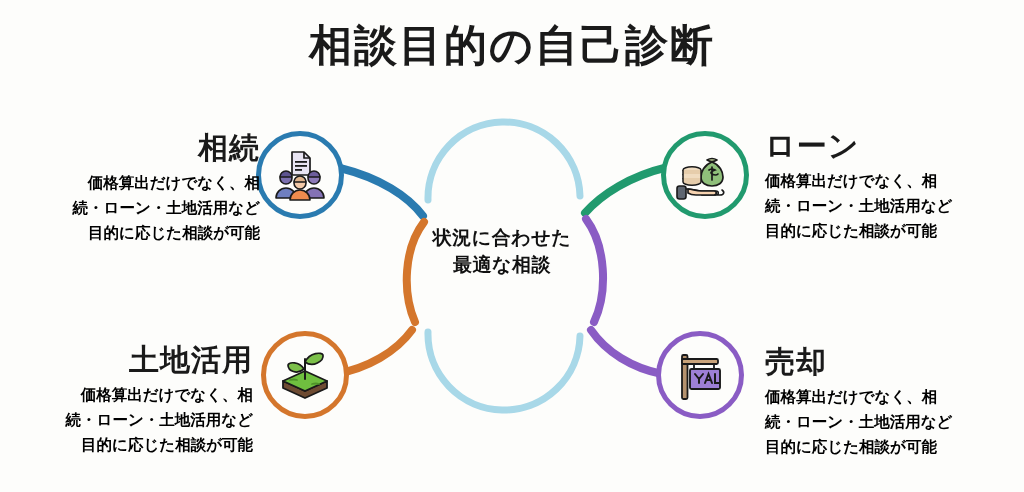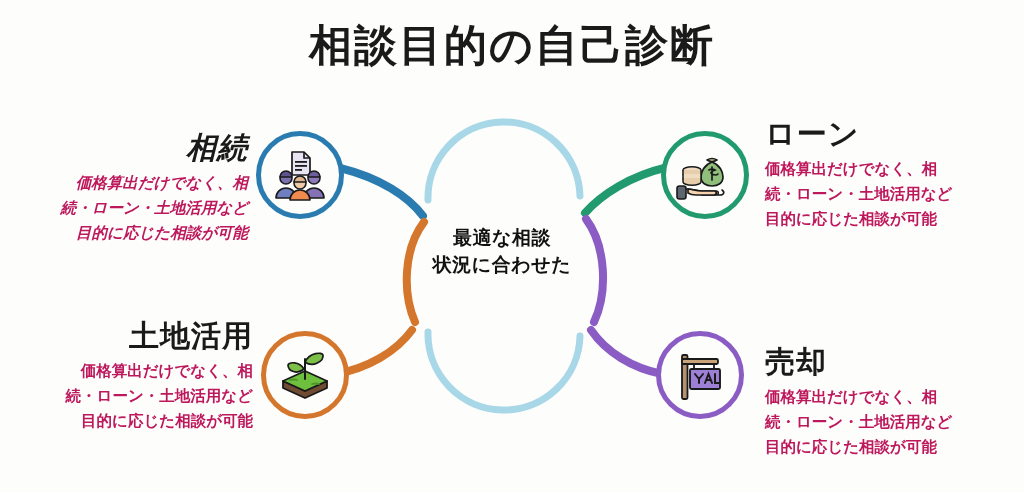--- a/index.html
+++ b/index.html
@@ -84,32 +84,32 @@
     font-size: 30px;
     font-weight: 700;
     color: #1a1a1a;
     line-height: 1.05;
     letter-spacing: 1px;
     white-space: nowrap;
   }
   .block .desc {
     font-size: 15.5px;
     font-weight: 700;
-    color: #be185d;
+    color: #000000;
     line-height: 1.62;
     letter-spacing: 0px;
   }
   .block .desc span { display: block; white-space: nowrap; }
 
   .block.left  { text-align: right; }
   .block.right { text-align: left; }
 
-  .block.b-inheritance { left: 0px;   top: 132px; width: 248px; font-style: italic; }
-  .block.b-loan        { left: 765px; top: 118px; width: 250px; }
-  .block.b-land        { left: 0px;   top: 320px; width: 253px; text-align: right; }
+  .block.b-inheritance { left: 12px;   top: 132px; width: 248px; }
+  .block.b-loan        { left: 765px; top: 130px; width: 250px; }
+  .block.b-land        { left: 0px;   top: 344px; width: 253px; text-align: right; }
   .block.b-sale        { left: 765px; top: 330px; width: 250px; margin-top: 16px; }
 
   .block.b-inheritance .desc { margin-top: 6px; }
   .block.b-loan .desc        { margin-top: 6px; }
   .block.b-land .desc        { margin-top: 6px; }
   .block.b-sale .desc        { margin-top: 6px; }
 </style>
 </head>
 <body>
 
@@ -128,22 +128,22 @@
     <path d="M 585 213 C 602 194 630 176 668 167" fill="none" stroke="#219a6e" stroke-width="8" stroke-linecap="round"></path>
 
     <path d="M 424 222 C 404 248 402 292 415 322" fill="none" stroke="#d4762c" stroke-width="8" stroke-linecap="round"></path>
     <path d="M 412 330 C 396 352 368 368 336 374" fill="none" stroke="#d4762c" stroke-width="8" stroke-linecap="round"></path>
 
     <path d="M 586 219 C 606 246 608 292 594 322" fill="none" stroke="#8a5cc4" stroke-width="8" stroke-linecap="round"></path>
     <path d="M 591 330 C 606 352 632 368 662 374" fill="none" stroke="#8a5cc4" stroke-width="8" stroke-linecap="round"></path>
   </svg>
 
   <div class="hub-text">
+    <span>状況に合わせた</span>
     <span>最適な相談</span>
-    <span>状況に合わせた</span>
   </div>
 
   <div class="node inheritance">
     <svg width="56" height="56" viewBox="0 0 56 56">
 
       <path d="M20 5 h12 l6 6 v17 H20 Z" fill="#e8e4f2" stroke="#1a1a1a" stroke-width="1.7" stroke-linejoin="round"></path>
       <path d="M32 5 v6 h6" fill="none" stroke="#1a1a1a" stroke-width="1.7" stroke-linejoin="round"></path>
       <rect x="23" y="14" width="12" height="1.8" fill="#1a1a1a"></rect>
       <rect x="23" y="18" width="12" height="1.8" fill="#1a1a1a"></rect>
       <rect x="23" y="22" width="7" height="1.8" fill="#1a1a1a"></rect>

